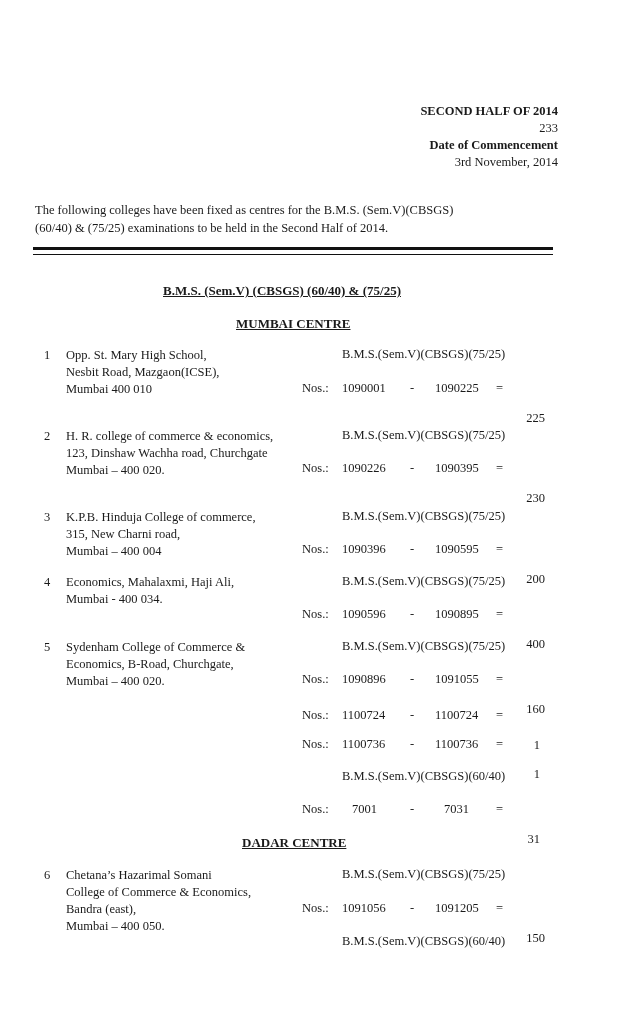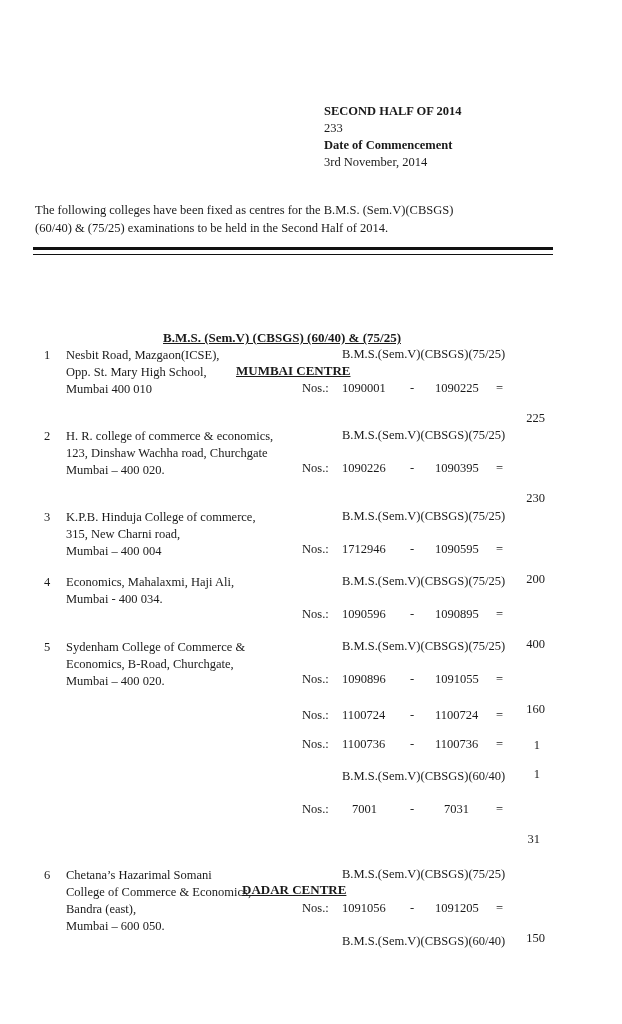--- a/index.html
+++ b/index.html
@@ -9,28 +9,28 @@
     }
     body {
       width: 622px;
       height: 1024px;
       position: relative;
       overflow: hidden;
       font-family: "Liberation Serif", "DejaVu Serif", serif;
       color: #1a1a1a;
       font-size: 12.5px;
     }
-    .abs { position: absolute; white-space: nowrap; margin-top: 47px; }
+    .abs { position: absolute; white-space: nowrap; }
 
     
     .hdr {
       position: absolute;
-      left: 324px;
+      left: 352px;
       width: 206px;
-      text-align: left;
+      text-align: right;
       line-height: 17px;
     }
     .hdr .b { font-weight: bold; }
 
     
     .intro {
       position: absolute;
       left: 35px;
       top: 201px;
       width: 520px;
@@ -115,22 +115,22 @@
 
 <div class="sep"></div>
 
 <div class="section-title abs" style="left:163px; top:283px;">B.M.S. (Sem.V) (CBSGS) (60/40) &amp; (75/25)</div>
 
 <div class="section-title abs" style="left:236px; top:316px;">MUMBAI CENTRE</div>
 
 <div class="college" style="top:347px;">
   <span class="num">1</span>
   <div class="lines">
+    <span class="line">Opp. St. Mary High School,</span>
     <span class="line">Nesbit Road, Mazgaon(ICSE),</span>
-    <span class="line">Opp. St. Mary High School,</span>
     <span class="line">Mumbai 400 010</span>
   </div>
 </div>
 <div class="course" style="top:347px;">B.M.S.(Sem.V)(CBSGS)(75/25)</div>
 <div class="nos" style="top:381px;">
   <span class="lbl">Nos.:</span>
   <span class="from">1090001</span>
   <span class="dash">-</span>
   <span class="to">1090225</span>
   <span class="eq">=</span>
@@ -159,21 +159,21 @@
   <span class="num">3</span>
   <div class="lines">
     <span class="line">K.P.B. Hinduja College of commerce,</span>
     <span class="line">315, New Charni road,</span>
     <span class="line">Mumbai – 400 004</span>
   </div>
 </div>
 <div class="course" style="top:509px;">B.M.S.(Sem.V)(CBSGS)(75/25)</div>
 <div class="nos" style="top:542px;">
   <span class="lbl">Nos.:</span>
-  <span class="from">1712946</span>
+  <span class="from">1090396</span>
   <span class="dash">-</span>
   <span class="to">1090595</span>
   <span class="eq">=</span>
   <span class="cnt">200</span>
 </div>
 
 <div class="college" style="top:574px;">
   <span class="num">4</span>
   <div class="lines">
     <span class="line">Economics,  Mahalaxmi, Haji Ali,</span>
@@ -234,21 +234,21 @@
 </div>
 
 <div class="section-title abs" style="left:242px; top:835px;">DADAR CENTRE</div>
 
 <div class="college" style="top:867px;">
   <span class="num">6</span>
   <div class="lines">
     <span class="line">Chetana’s Hazarimal Somani</span>
     <span class="line">College of Commerce &amp; Economics,</span>
     <span class="line">Bandra (east),</span>
-    <span class="line">Mumbai – 600 050.</span>
+    <span class="line">Mumbai – 400 050.</span>
   </div>
 </div>
 <div class="course" style="top:867px;">B.M.S.(Sem.V)(CBSGS)(75/25)</div>
 <div class="nos" style="top:901px;">
   <span class="lbl">Nos.:</span>
   <span class="from">1091056</span>
   <span class="dash">-</span>
   <span class="to">1091205</span>
   <span class="eq">=</span>
   <span class="cnt">150</span>

